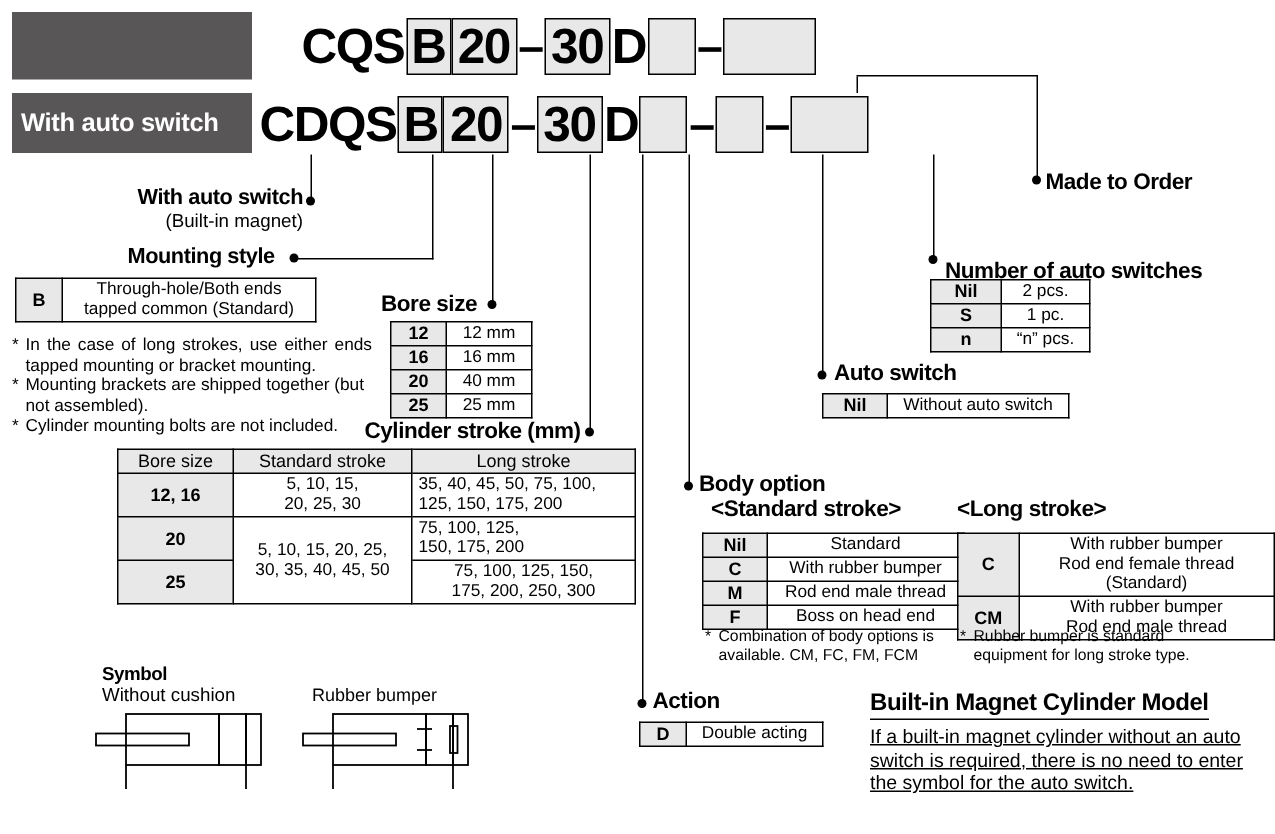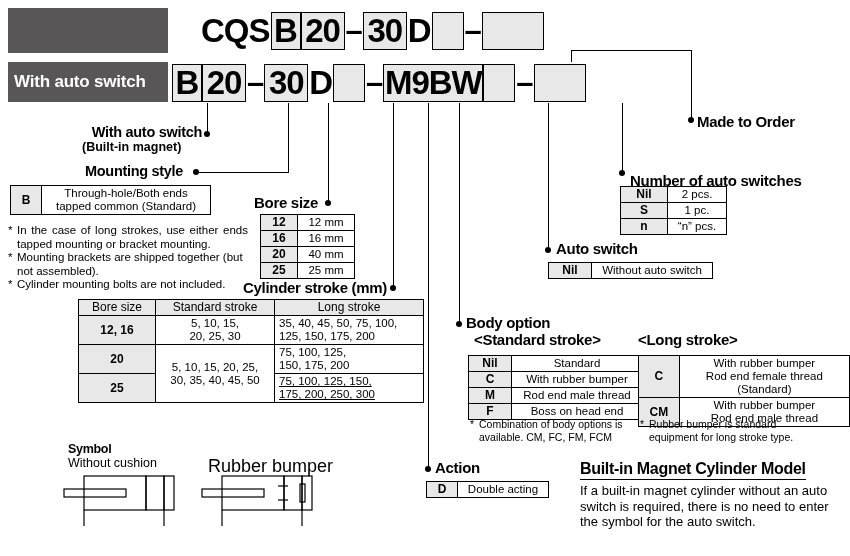--- a/index.html
+++ b/index.html
@@ -105,21 +105,21 @@
 
   
   .bigtitle {
     font-weight: bold;
     font-size: 16px;
     letter-spacing: -0.3px;
     border-bottom: 1.6px solid #000;
     padding-bottom: 1px;
     display: inline-block;
   }
-  .bodytext { font-size: 13px; line-height: 15.5px; }
+  .bodytext { font-size: 13px; line-height: 15.5px; text-decoration: underline; }
 </style>
 </head>
 <body>
 
 <div class="abs darkbar" style="left:8px; top:8px; width:160px; height:45px;">
   <span></span>
 </div>
 
 <div class="abs darkbar" style="left:8px; top:62px; width:160px; height:40px;">
   <span>With auto switch</span>
@@ -131,28 +131,28 @@
   <div class="codebox" style="width:44px;">20</div>
   <div class="dash">–</div>
   <div class="codebox" style="width:44px;">30</div>
   <div class="codetext">D</div>
   <div class="codebox" style="width:32px;"></div>
   <div class="dash">–</div>
   <div class="codebox" style="width:62px;"></div>
 </div>
 
 <div class="abs coderow" style="left:172px; top:64px;">
+  <div class="codetext">CDQS</div>
   <div class="codebox" style="width:30px;">B</div>
   <div class="codebox" style="width:44px;">20</div>
   <div class="dash">–</div>
   <div class="codebox" style="width:44px;">30</div>
   <div class="codetext">D</div>
   <div class="codebox" style="width:32px;"></div>
   <div class="dash">–</div>
-  <div class="codebox" style="width:100px;">M9BW</div>
   <div class="codebox" style="width:32px;"></div>
   <div class="dash">–</div>
   <div class="codebox" style="width:52px;"></div>
 </div>
 
 <div class="abs vline" style="left:207px; top:103px; height:32px;"></div>
 <div class="abs dot" style="left:204px; top:131px;"></div>
 
 <div class="abs vline" style="left:288px; top:103px; height:70px;"></div>
 <div class="abs hline" style="left:196px; top:172px; width:93px;"></div>
@@ -176,21 +176,21 @@
 <div class="abs vline" style="left:622px; top:103px; height:70px;"></div>
 <div class="abs dot" style="left:619px; top:170px;"></div>
 
 <div class="abs vline" style="left:571px; top:51px; height:11px;"></div>
 <div class="abs hline" style="left:571px; top:50px; width:121px;"></div>
 <div class="abs vline" style="left:691px; top:50px; height:70px;"></div>
 <div class="abs dot" style="left:688px; top:117px;"></div>
 
 <div class="abs" style="left:82px; top:124px; text-align:right; width:120px;">
   <div class="calltitle">With auto switch</div>
-  <div class="callsub" style="text-align:left;font-weight:bold;">(Built-in magnet)</div>
+  <div class="callsub" style="text-align:right;">(Built-in magnet)</div>
 </div>
 
 <div class="abs calltitle" style="left:85px; top:163px;">Mounting style</div>
 
 <table class="spec abs" style="left:10px; top:185px;">
   <tbody>
     <tr>
       <td class="key" style="width:22px;">B</td>
       <td class="val" style="width:160px; white-space:pre-line;"><span>Through-hole/Both ends
 tapped common (Standard)</span></td>
@@ -254,21 +254,21 @@
     </tr>
     <tr>
       <td class="key">20</td>
       <td class="val" rowspan="2" style="white-space:pre-line;"><span>5, 10, 15, 20, 25,
 30, 35, 40, 45, 50</span></td>
       <td class="val" style="white-space:pre-line; text-align:left;"><span>75, 100, 125,
 150, 175, 200</span></td>
     </tr>
     <tr>
       <td class="key">25</td>
-      <td class="val" style="white-space:pre-line; text-align:left;text-decoration:underline;"><span>75, 100, 125, 150,
+      <td class="val" style="white-space:pre-line; text-align:center;"><span>75, 100, 125, 150,
 175, 200, 250, 300</span></td>
     </tr>
   </tbody>
 </table>
 
 <div class="abs" style="left:466px; top:314px;">
   <div class="calltitle" style="font-size:15px;">Body option</div>
   <div class="calltitle" style="font-size:15px; margin-left:8px;">&lt;Standard stroke&gt;</div>
 </div>
 
@@ -357,21 +357,21 @@
     </tr>
   </tbody>
 </table>
 
 <div class="abs calltitle" style="left:697px; top:113px; font-size:15px;">Made to Order</div>
 
 <div class="abs" style="left:68px; top:442px;">
   <div class="calltitle" style="font-size:12.5px;">Symbol</div>
 </div>
 <div class="abs" style="left:68px; top:456px; font-size:12.5px;">Without cushion</div>
-<div class="abs" style="left:208px; top:456px; font-size:18px;">Rubber bumper</div>
+<div class="abs" style="left:208px; top:456px; font-size:12px;">Rubber bumper</div>
 
 <svg class="abs" width="130" height="60" style="left:62px; top:470px;" viewBox="0 0 130 60">
   <g stroke="#000" stroke-width="1.2" fill="none">
     <rect x="22" y="6" width="62" height="34"></rect>
     <rect x="84" y="6" width="18" height="34"></rect>
     <rect x="102" y="6" width="10" height="34"></rect>
     <rect x="2" y="19" width="62" height="8"></rect>
     <line x1="22" y1="40" x2="22" y2="56"></line>
     <line x1="102" y1="40" x2="102" y2="56"></line>
   </g>

